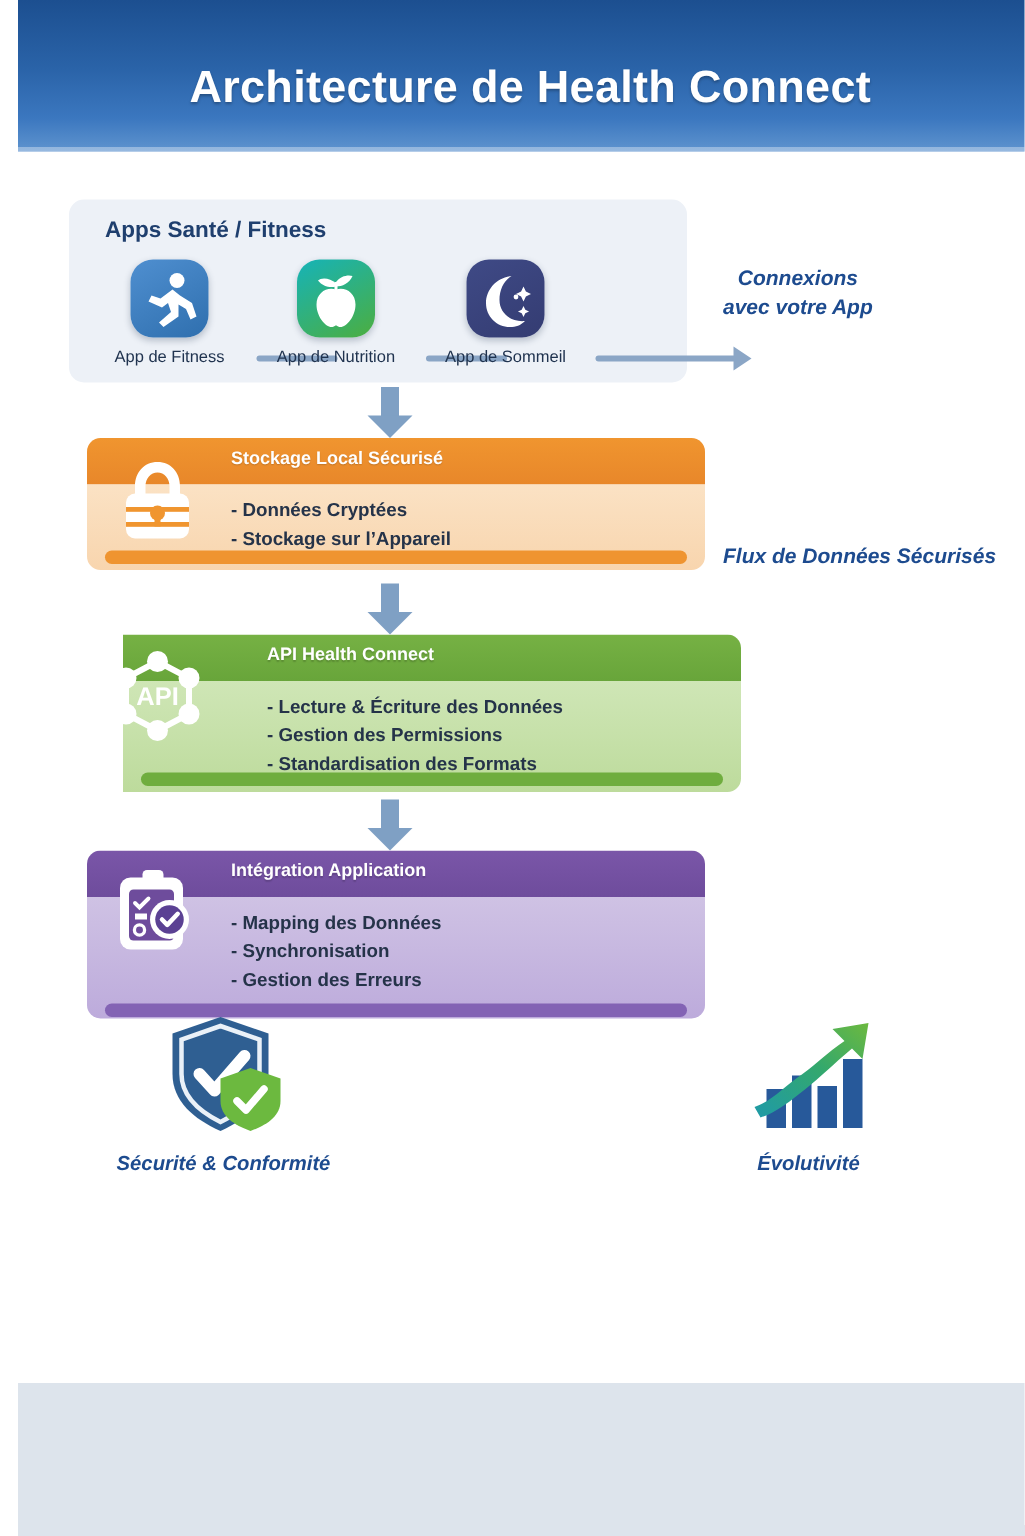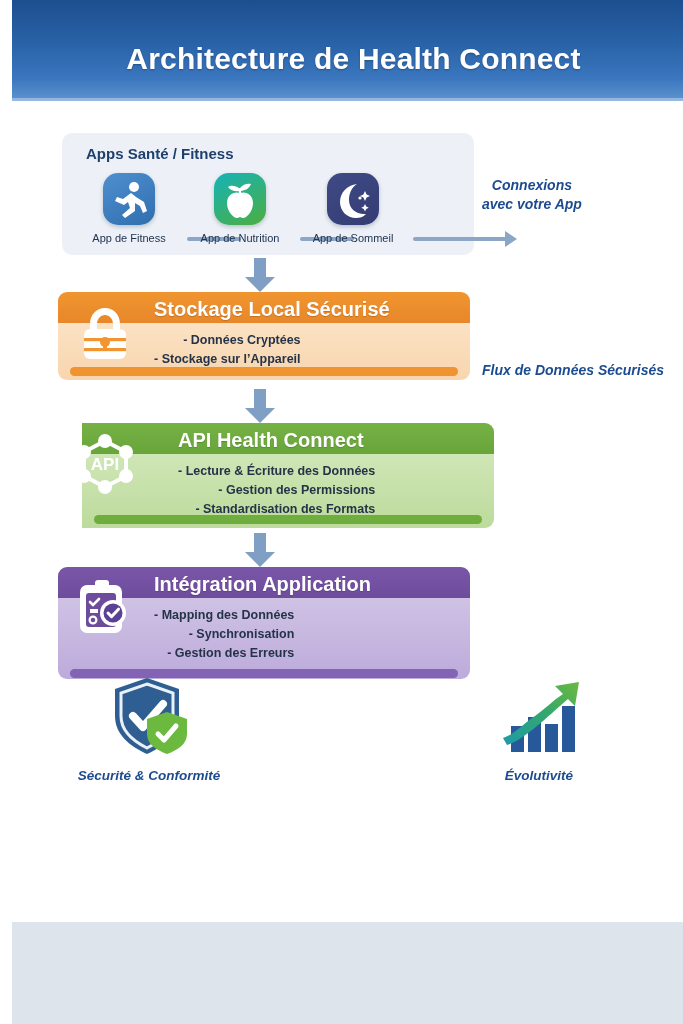--- a/index.html
+++ b/index.html
@@ -24,21 +24,21 @@
   }
   .header-title{
     position:absolute;left:0;top:42px;width:683px;text-align:center;
     color:#ffffff;font-size:30px;font-weight:bold;letter-spacing:.2px;
     font-family:"Liberation Sans", sans-serif;
     text-shadow:0 1px 2px rgba(0,0,0,.28);
   }
 
   
   .apps-card{
-    position:absolute;left:50px;top:133px;width:412px;height:122px;
+    position:absolute;left:34px;top:133px;width:412px;height:122px;
     background:#edf1f7;border-radius:10px;
   }
   .apps-card-title{
     position:absolute;left:24px;top:12px;color:#1f3f6e;
     font-size:15px;font-weight:bold;
   }
   .app-row{position:absolute;left:0;top:40px;width:412px;height:80px;}
   .app-item{position:absolute;width:110px;text-align:center;}
   .app-item.a1{left:12px;}
   .app-item.a2{left:123px;}
@@ -91,27 +91,27 @@
 
   
   .layer{
     position:absolute;left:46px;width:412px;border-radius:9px;overflow:hidden;
   }
   .layer-head{
     position:relative;height:31px;
   }
   .layer-title{
     position:absolute;left:96px;top:6px;color:#ffffff;
-    font-size:20px;font-weight:bold;
+    font-size:12px;font-weight:bold;
     text-shadow:0 1px 1px rgba(0,0,0,.18);
   }
   .layer-body{position:relative;}
   .layer-bullets{
     position:absolute;left:96px;top:8px;
-    font-size:12.5px;font-weight:bold;color:#253349;line-height:19px;text-align:right;
+    font-size:12.5px;font-weight:bold;color:#253349;line-height:19px;
   }
   .layer-footbar{
     position:absolute;left:12px;right:12px;bottom:4px;height:9px;border-radius:5px;
   }
   .layer-badge{
     position:absolute;left:14px;top:8px;width:66px;height:66px;z-index:5;
   }
 
   
   .layer-storage{top:292px;height:88px;}

